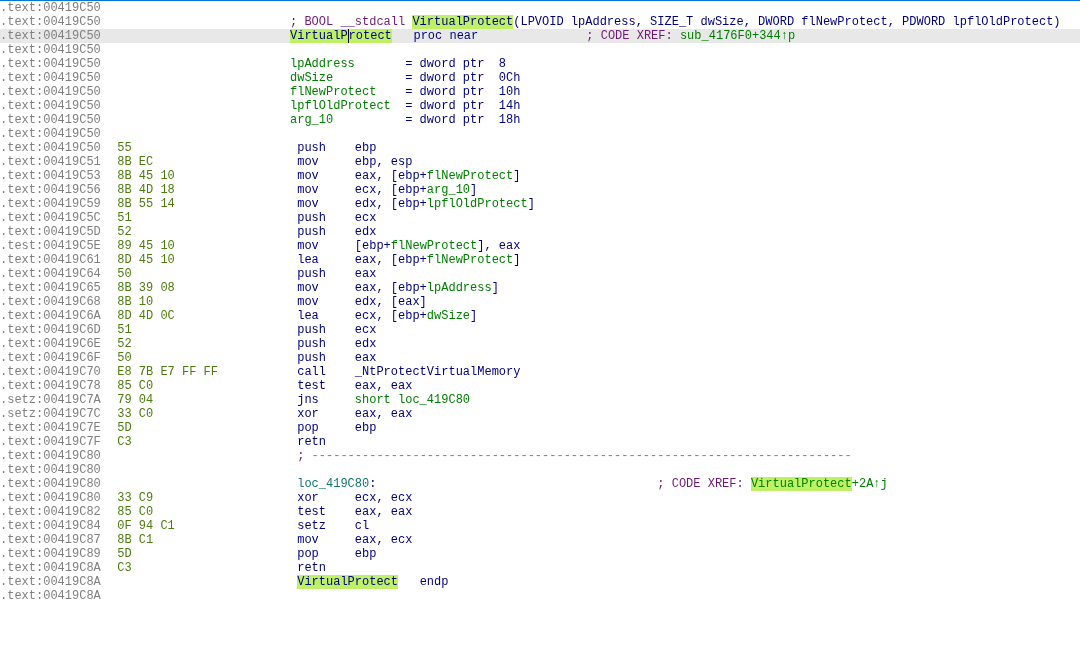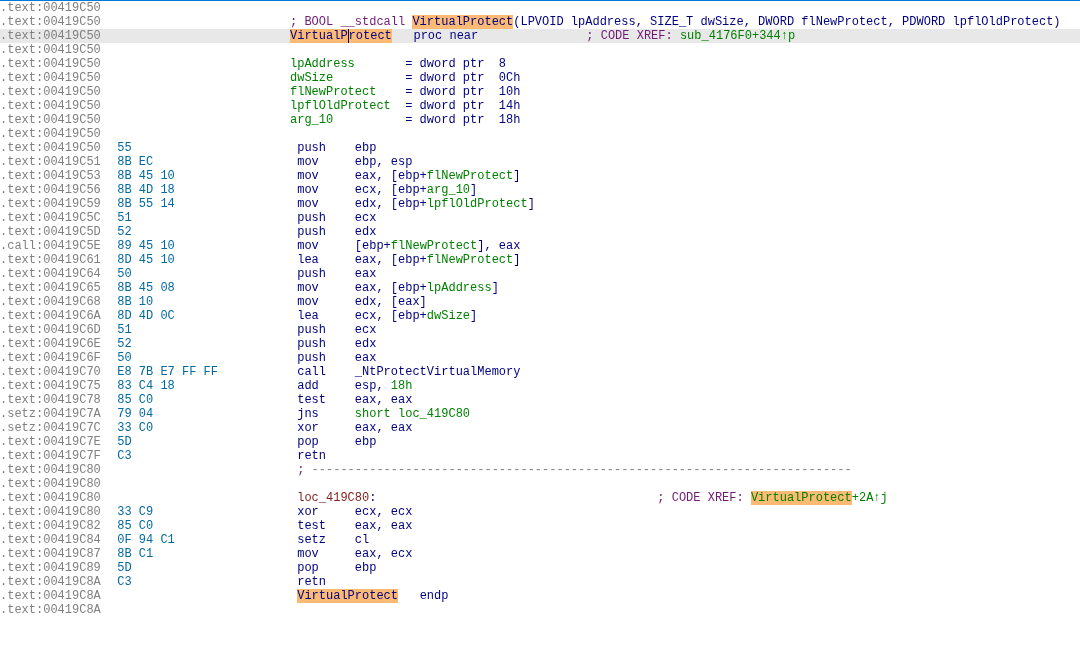--- a/index.html
+++ b/index.html
@@ -2,26 +2,26 @@
 <html><head>
 <meta charset="utf-8">
 <style>
   html,body{margin:0;padding:0;background:#fff;color:#000;
     font-family:Consolas,"Courier New",monospace;font-size:12px;
     line-height:14px;width:1080px;overflow:hidden}
   .view{width:1080px;height:658px;border-top:1px solid #0078d7}
   .row{display:flex;white-space:pre}
   .row.hl{background:#e8e8e8}
   .addr{display:inline-block;color:#808080;width:110px}
-  .byt{display:inline-block;color:#0369a1;width:180px}
+  .byt{display:inline-block;color:#4d7c0f;width:180px}
   .navy{color:#000080}
   .grn{color:#008000}
   .gry{color:#701a75}
-  .brn{color:#7f1d1d}
-  .hi{background:#fdba74}
+  .brn{color:#0f766e}
+  .hi{background:#bef264}
   .cursor{border-left:1px solid #000}
   .sep{color:#808080}
 </style>
 </head>
 <body>
 
 <div class="view" id="view">
     <div class="row"><span class="addr">.text:00419C50</span><span class="byt"></span></div>
     <div class="row"><span class="addr">.text:00419C50</span><span class="byt"></span><span class="gry">; BOOL __stdcall </span><span class="navy hi">VirtualProtect</span><span class="navy">(LPVOID lpAddress, SIZE_T dwSize, DWORD flNewProtect, PDWORD lpflOldProtect)</span></div>
     <div class="row hl"><span class="addr">.text:00419C50</span><span class="byt"></span><span class="navy hi">VirtualP</span><span class="cursor navy hi">r</span><span class="navy hi">otect</span><span>   </span><span class="navy">proc </span><span class="navy">near</span><span>               </span><span class="gry">; CODE XREF: </span><span class="grn">sub_4176F0</span><span class="grn">+344↑p</span></div>
@@ -32,31 +32,30 @@
     <div class="row"><span class="addr">.text:00419C50</span><span class="byt"></span><span class="grn">lpflOldProtect  </span><span class="navy">= dword ptr  14h</span></div>
     <div class="row"><span class="addr">.text:00419C50</span><span class="byt"></span><span class="grn">arg_10          </span><span class="navy">= dword ptr  18h</span></div>
     <div class="row"><span class="addr">.text:00419C50</span><span class="byt"></span></div>
     <div class="row"><span class="addr">.text:00419C50</span><span> </span><span class="byt">55</span><span class="navy">push    </span><span class="navy">ebp</span></div>
     <div class="row"><span class="addr">.text:00419C51</span><span> </span><span class="byt">8B EC</span><span class="navy">mov     </span><span class="navy">ebp, esp</span></div>
     <div class="row"><span class="addr">.text:00419C53</span><span> </span><span class="byt">8B 45 10</span><span class="navy">mov     </span><span class="navy">eax, [ebp+</span><span class="grn">flNewProtect</span><span class="navy">]</span></div>
     <div class="row"><span class="addr">.text:00419C56</span><span> </span><span class="byt">8B 4D 18</span><span class="navy">mov     </span><span class="navy">ecx, [ebp+</span><span class="grn">arg_10</span><span class="navy">]</span></div>
     <div class="row"><span class="addr">.text:00419C59</span><span> </span><span class="byt">8B 55 14</span><span class="navy">mov     </span><span class="navy">edx, [ebp+</span><span class="grn">lpflOldProtect</span><span class="navy">]</span></div>
     <div class="row"><span class="addr">.text:00419C5C</span><span> </span><span class="byt">51</span><span class="navy">push    </span><span class="navy">ecx</span></div>
     <div class="row"><span class="addr">.text:00419C5D</span><span> </span><span class="byt">52</span><span class="navy">push    </span><span class="navy">edx</span></div>
-    <div class="row"><span class="addr">.call:00419C5E</span><span> </span><span class="byt">89 45 10</span><span class="navy">mov     </span><span class="navy">[ebp+</span><span class="grn">flNewProtect</span><span class="navy">], eax</span></div>
+    <div class="row"><span class="addr">.test:00419C5E</span><span> </span><span class="byt">89 45 10</span><span class="navy">mov     </span><span class="navy">[ebp+</span><span class="grn">flNewProtect</span><span class="navy">], eax</span></div>
     <div class="row"><span class="addr">.text:00419C61</span><span> </span><span class="byt">8D 45 10</span><span class="navy">lea     </span><span class="navy">eax, [ebp+</span><span class="grn">flNewProtect</span><span class="navy">]</span></div>
     <div class="row"><span class="addr">.text:00419C64</span><span> </span><span class="byt">50</span><span class="navy">push    </span><span class="navy">eax</span></div>
-    <div class="row"><span class="addr">.text:00419C65</span><span> </span><span class="byt">8B 45 08</span><span class="navy">mov     </span><span class="navy">eax, [ebp+</span><span class="grn">lpAddress</span><span class="navy">]</span></div>
+    <div class="row"><span class="addr">.text:00419C65</span><span> </span><span class="byt">8B 39 08</span><span class="navy">mov     </span><span class="navy">eax, [ebp+</span><span class="grn">lpAddress</span><span class="navy">]</span></div>
     <div class="row"><span class="addr">.text:00419C68</span><span> </span><span class="byt">8B 10</span><span class="navy">mov     </span><span class="navy">edx, [eax]</span></div>
     <div class="row"><span class="addr">.text:00419C6A</span><span> </span><span class="byt">8D 4D 0C</span><span class="navy">lea     </span><span class="navy">ecx, [ebp+</span><span class="grn">dwSize</span><span class="navy">]</span></div>
     <div class="row"><span class="addr">.text:00419C6D</span><span> </span><span class="byt">51</span><span class="navy">push    </span><span class="navy">ecx</span></div>
     <div class="row"><span class="addr">.text:00419C6E</span><span> </span><span class="byt">52</span><span class="navy">push    </span><span class="navy">edx</span></div>
     <div class="row"><span class="addr">.text:00419C6F</span><span> </span><span class="byt">50</span><span class="navy">push    </span><span class="navy">eax</span></div>
     <div class="row"><span class="addr">.text:00419C70</span><span> </span><span class="byt">E8 7B E7 FF FF</span><span class="navy">call    </span><span class="navy">_NtProtectVirtualMemory</span></div>
-    <div class="row"><span class="addr">.text:00419C75</span><span> </span><span class="byt">83 C4 18</span><span class="navy">add     </span><span class="navy">esp, </span><span class="grn">18h</span></div>
     <div class="row"><span class="addr">.text:00419C78</span><span> </span><span class="byt">85 C0</span><span class="navy">test    </span><span class="navy">eax, eax</span></div>
     <div class="row"><span class="addr">.setz:00419C7A</span><span> </span><span class="byt">79 04</span><span class="navy">jns     </span><span class="grn">short loc_419C80</span></div>
     <div class="row"><span class="addr">.setz:00419C7C</span><span> </span><span class="byt">33 C0</span><span class="navy">xor     </span><span class="navy">eax, eax</span></div>
     <div class="row"><span class="addr">.text:00419C7E</span><span> </span><span class="byt">5D</span><span class="navy">pop     </span><span class="navy">ebp</span></div>
     <div class="row"><span class="addr">.text:00419C7F</span><span> </span><span class="byt">C3</span><span class="navy">retn    </span></div>
     <div class="row"><span class="addr">.text:00419C80</span><span> </span><span class="byt"></span><span class="gry">; </span><span class="sep">---------------------------------------------------------------------------</span></div>
     <div class="row"><span class="addr">.text:00419C80</span><span> </span><span class="byt"></span></div>
     <div class="row"><span class="addr">.text:00419C80</span><span> </span><span class="byt"></span><span class="brn">loc_419C80</span><span class="navy">:</span><span>                                       </span><span class="gry">; CODE XREF: </span><span class="grn hi">VirtualProtect</span><span class="grn">+2A↑j</span></div>
     <div class="row"><span class="addr">.text:00419C80</span><span> </span><span class="byt">33 C9</span><span class="navy">xor     </span><span class="navy">ecx, ecx</span></div>
     <div class="row"><span class="addr">.text:00419C82</span><span> </span><span class="byt">85 C0</span><span class="navy">test    </span><span class="navy">eax, eax</span></div>

